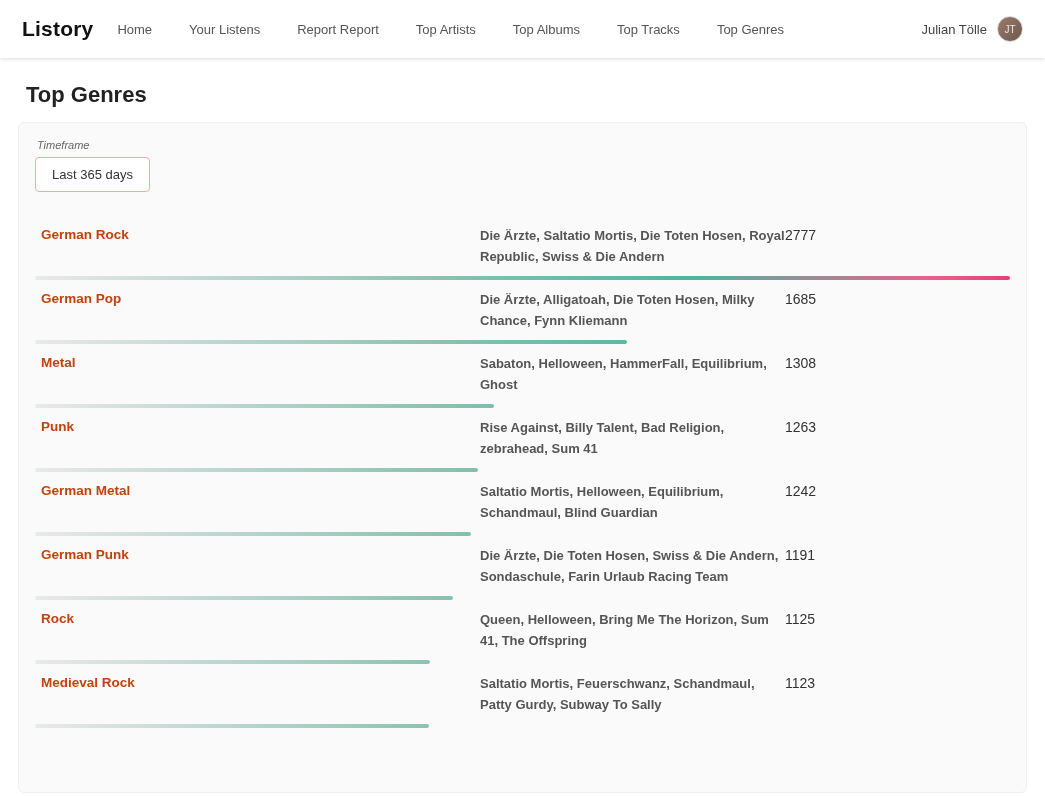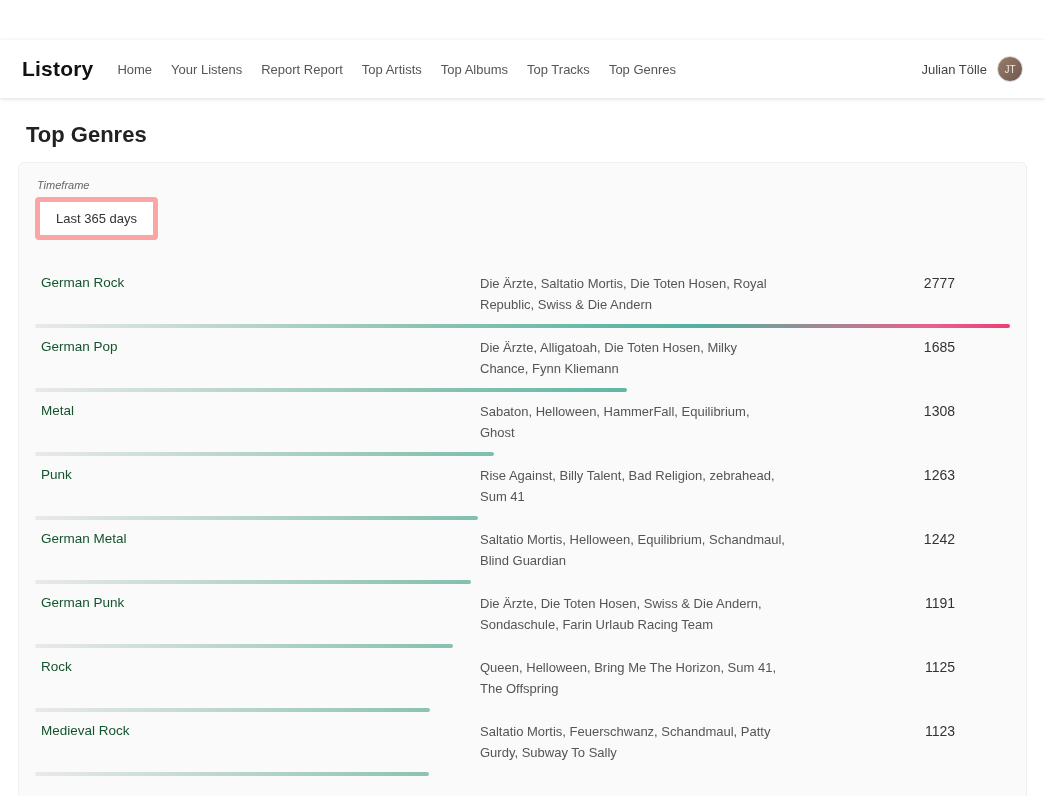--- a/index.html
+++ b/index.html
@@ -15,31 +15,30 @@
   
   .navbar {
     display: flex;
     align-items: center;
     height: 58px;
     padding: 0 22px;
     background: #fff;
     box-shadow: 0 1px 4px rgba(0,0,0,0.14);
     position: relative;
     z-index: 2;
-    margin-top: 40px;
   }
   .logo {
     font-size: 21px;
     font-weight: 700;
     color: #111;
     margin-right: 24px;
     cursor: pointer;
     letter-spacing: 0.2px;
   }
-  .nav-links { display: flex; gap: 19px; }
+  .nav-links { display: flex; gap: 37px; }
   .nav-link {
     font-size: 13px;
     color: #555;
     cursor: pointer;
     white-space: nowrap;
   }
   .nav-spacer { flex: 1; }
   .user-menu { display: flex; align-items: center; gap: 10px; cursor: pointer; }
   .user-name { font-size: 13px; color: #444; text-align: center; }
   .avatar {
@@ -72,54 +71,54 @@
   .timeframe-label {
     font-size: 11px;
     color: #666;
     margin: 2px 0 6px;
     padding-left: 2px;
     font-style: italic;
   }
   .timeframe-select {
     display: inline-block;
     padding: 9px 16px;
-    border: 5px solid #fca5a5;
+    border: 1px solid #fca5a5;
     border-radius: 4px;
     background: #fff;
     font-size: 13px;
     color: #333;
     cursor: pointer;
     margin-bottom: 16px;
   }
 
   
   .genre-list { margin-top: 8px; }
   .genre-row {
     position: relative;
     display: grid;
     grid-template-columns: 445px 305px 1fr;
     padding: 9px 0 13px;
     min-height: 54px;
     align-items: start;
   }
   .genre-name {
     font-size: 13.5px;
-    font-weight: 400;
-    color: #14532d;
+    font-weight: 700;
+    color: #c2410c;
     padding: 2px 20px 0 6px;
   }
   .genre-artists {
     font-size: 13px;
     color: #555;
     line-height: 21px;
+    font-weight: bold;
   }
   .genre-count {
     font-size: 14px;
     color: #333;
-    text-align: right;
     padding: 2px 55px 0 0;
   }
   .genre-bar {
     position: absolute;
     left: 0;
     bottom: 0;
     height: 4px;
     border-radius: 2px;
     background-repeat: no-repeat;
   }

